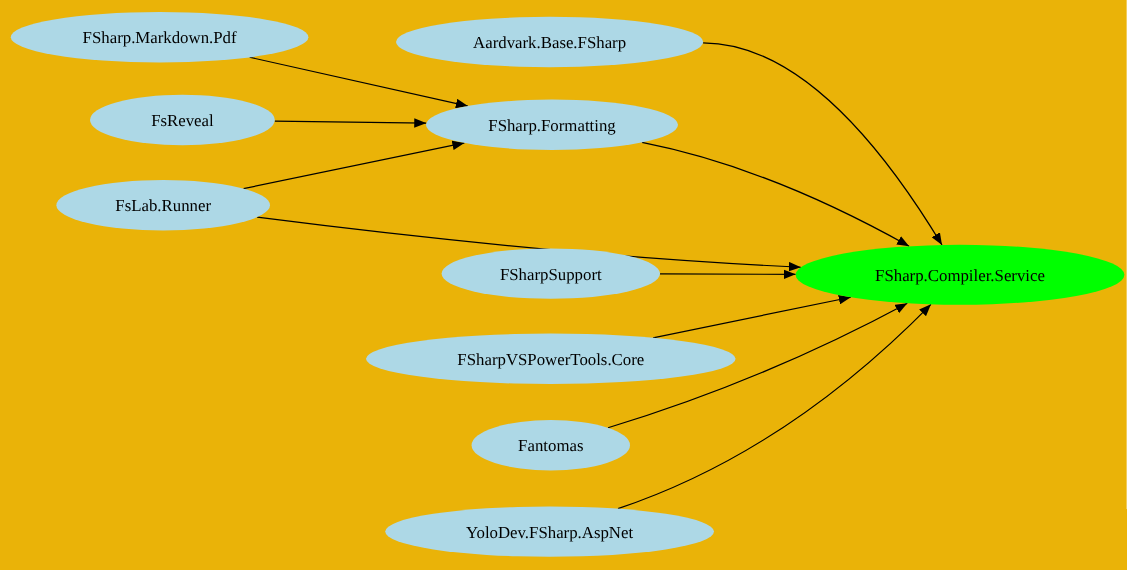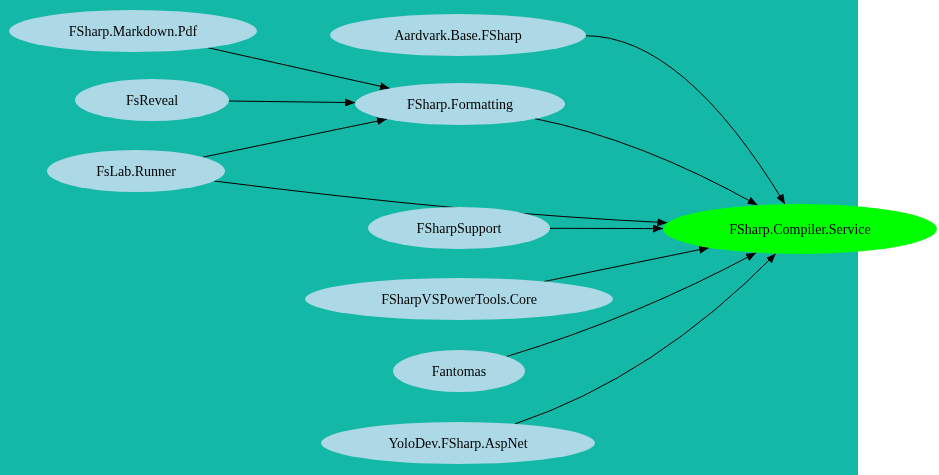--- a/index.html
+++ b/index.html
@@ -5,23 +5,23 @@
   html, body {
     margin: 0;
     padding: 0;
     background: #ffffff;
     width: 939px;
     height: 475px;
     overflow: hidden;
   }
   .canvas {
     position: relative;
-    width: 858px;
+    width: 939px;
     height: 475px;
-    background: #14b8a6;
+    background: #eab308;
   }
   svg {
     display: block;
   }
   .node-label {
     font-family: "Liberation Serif", serif;
     font-size: 14px;
     fill: #000000;
   }
   .edge-path {

